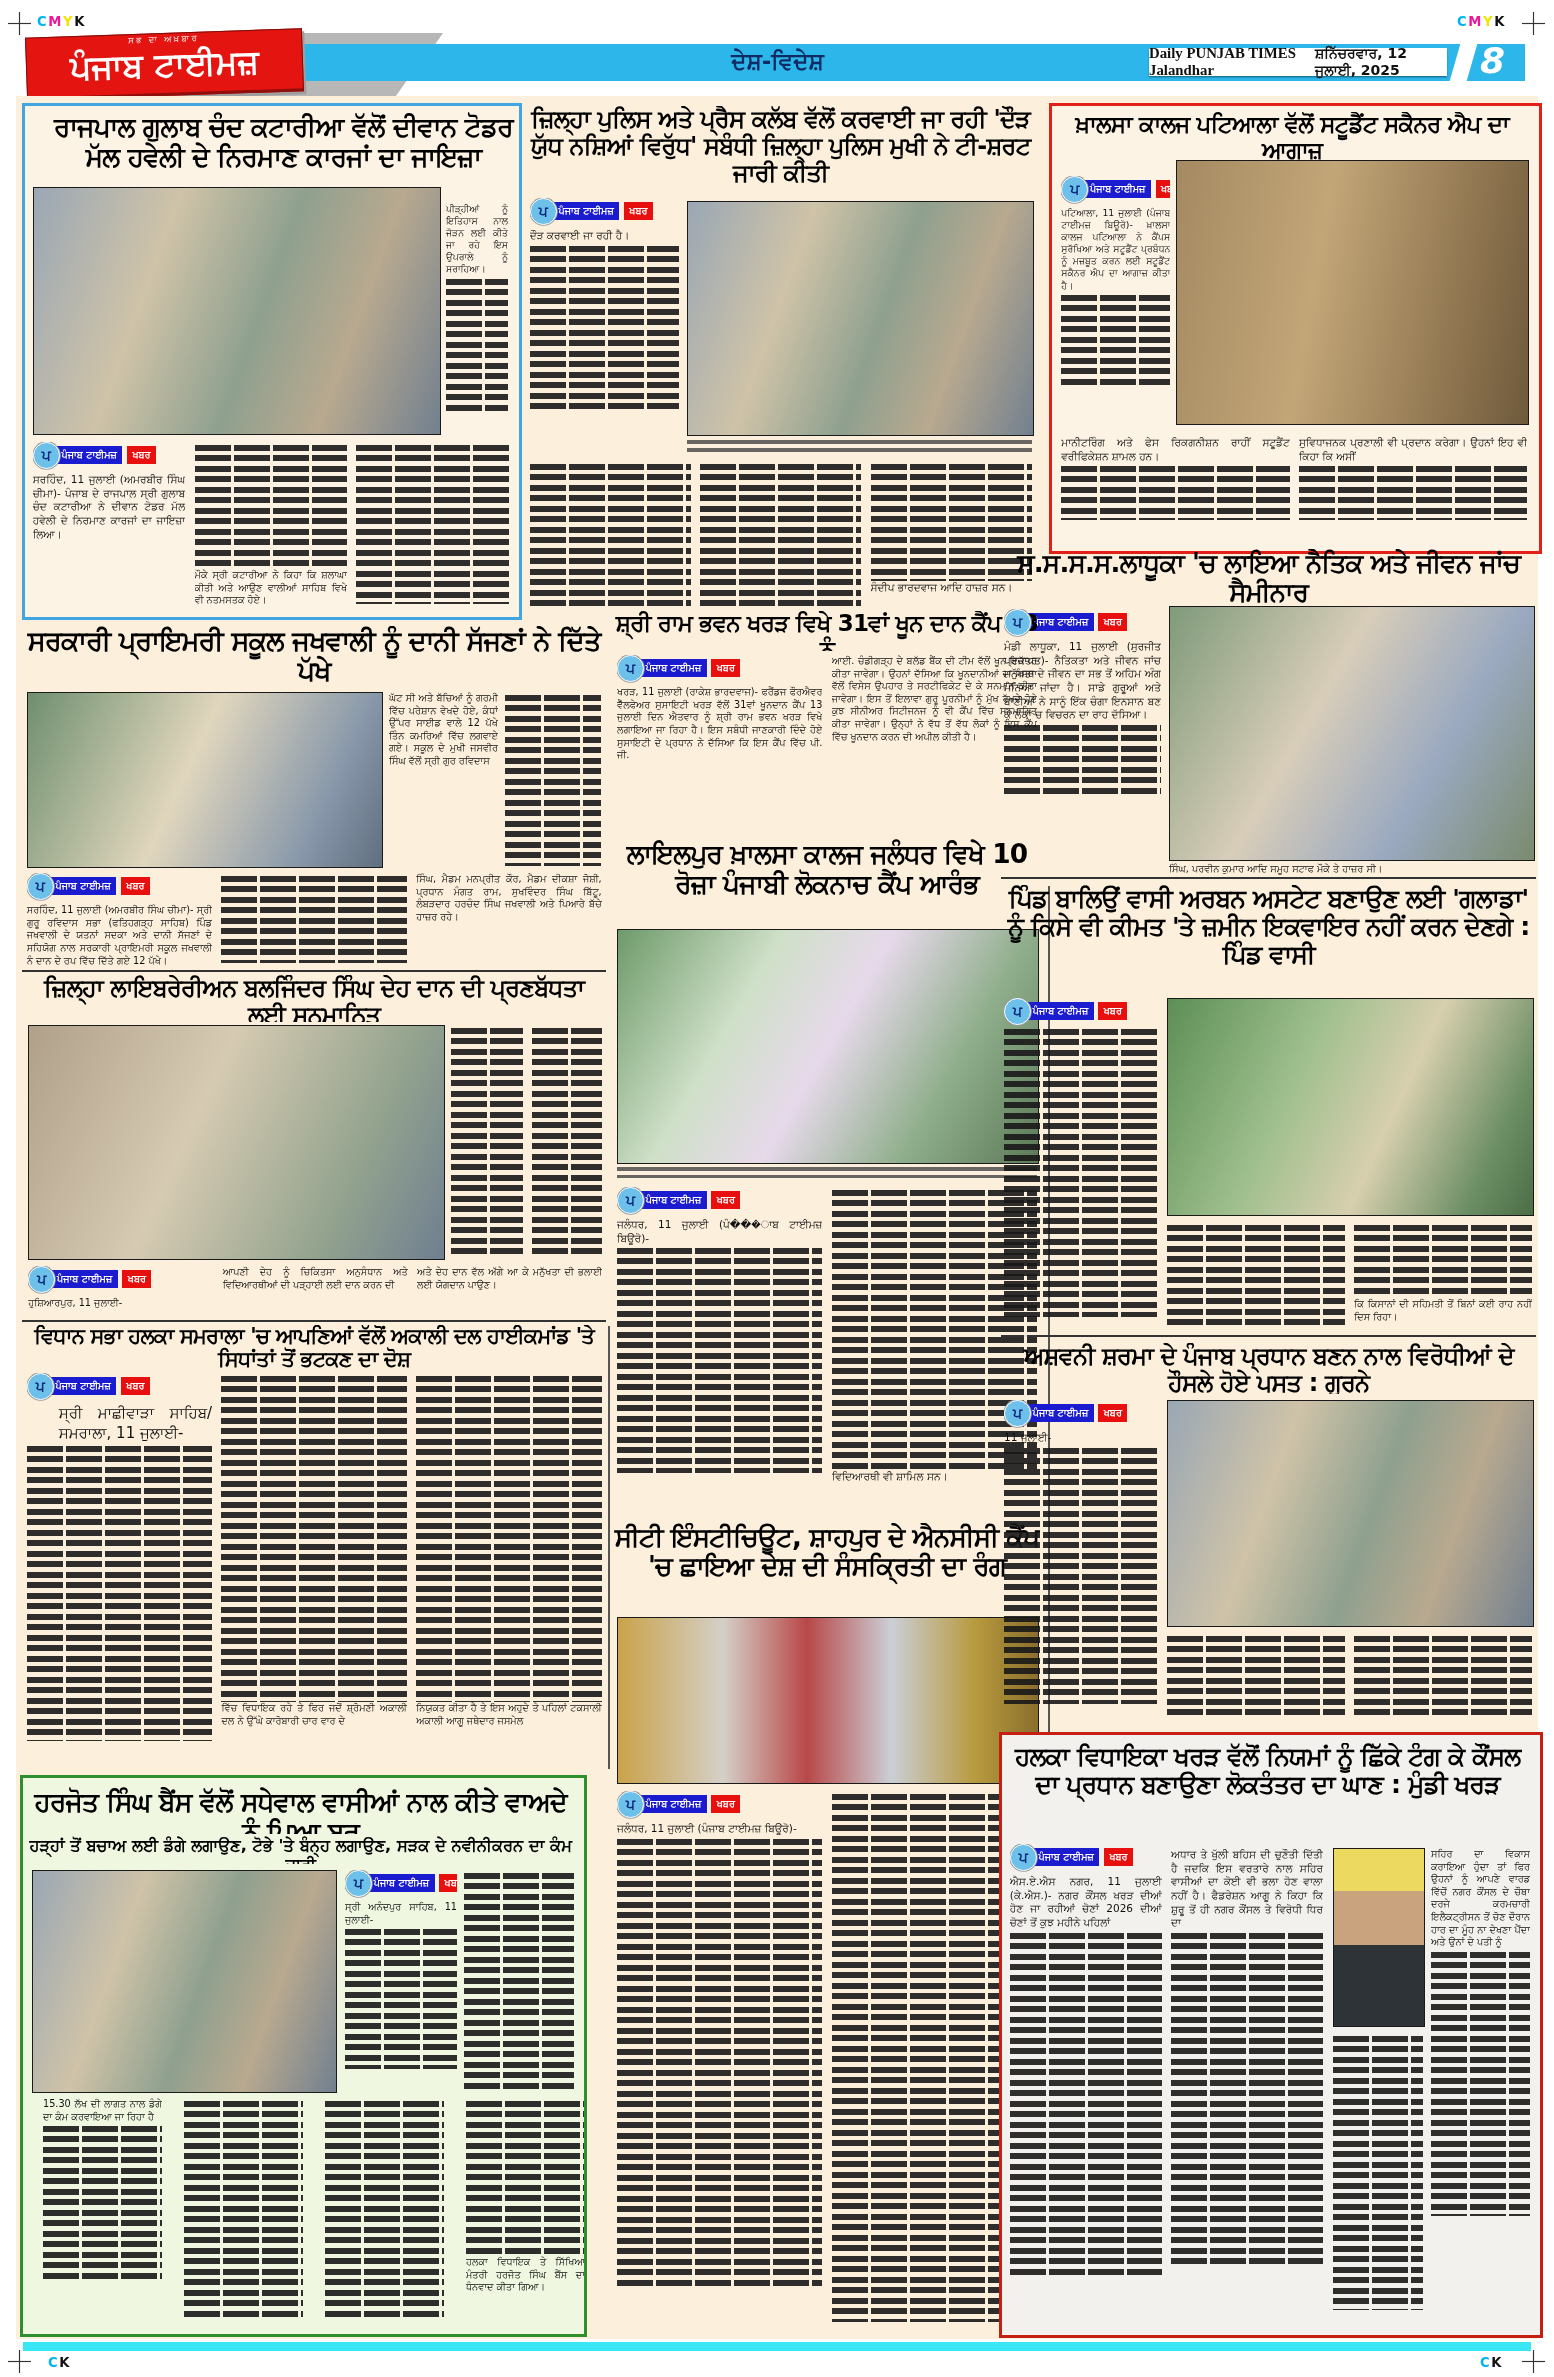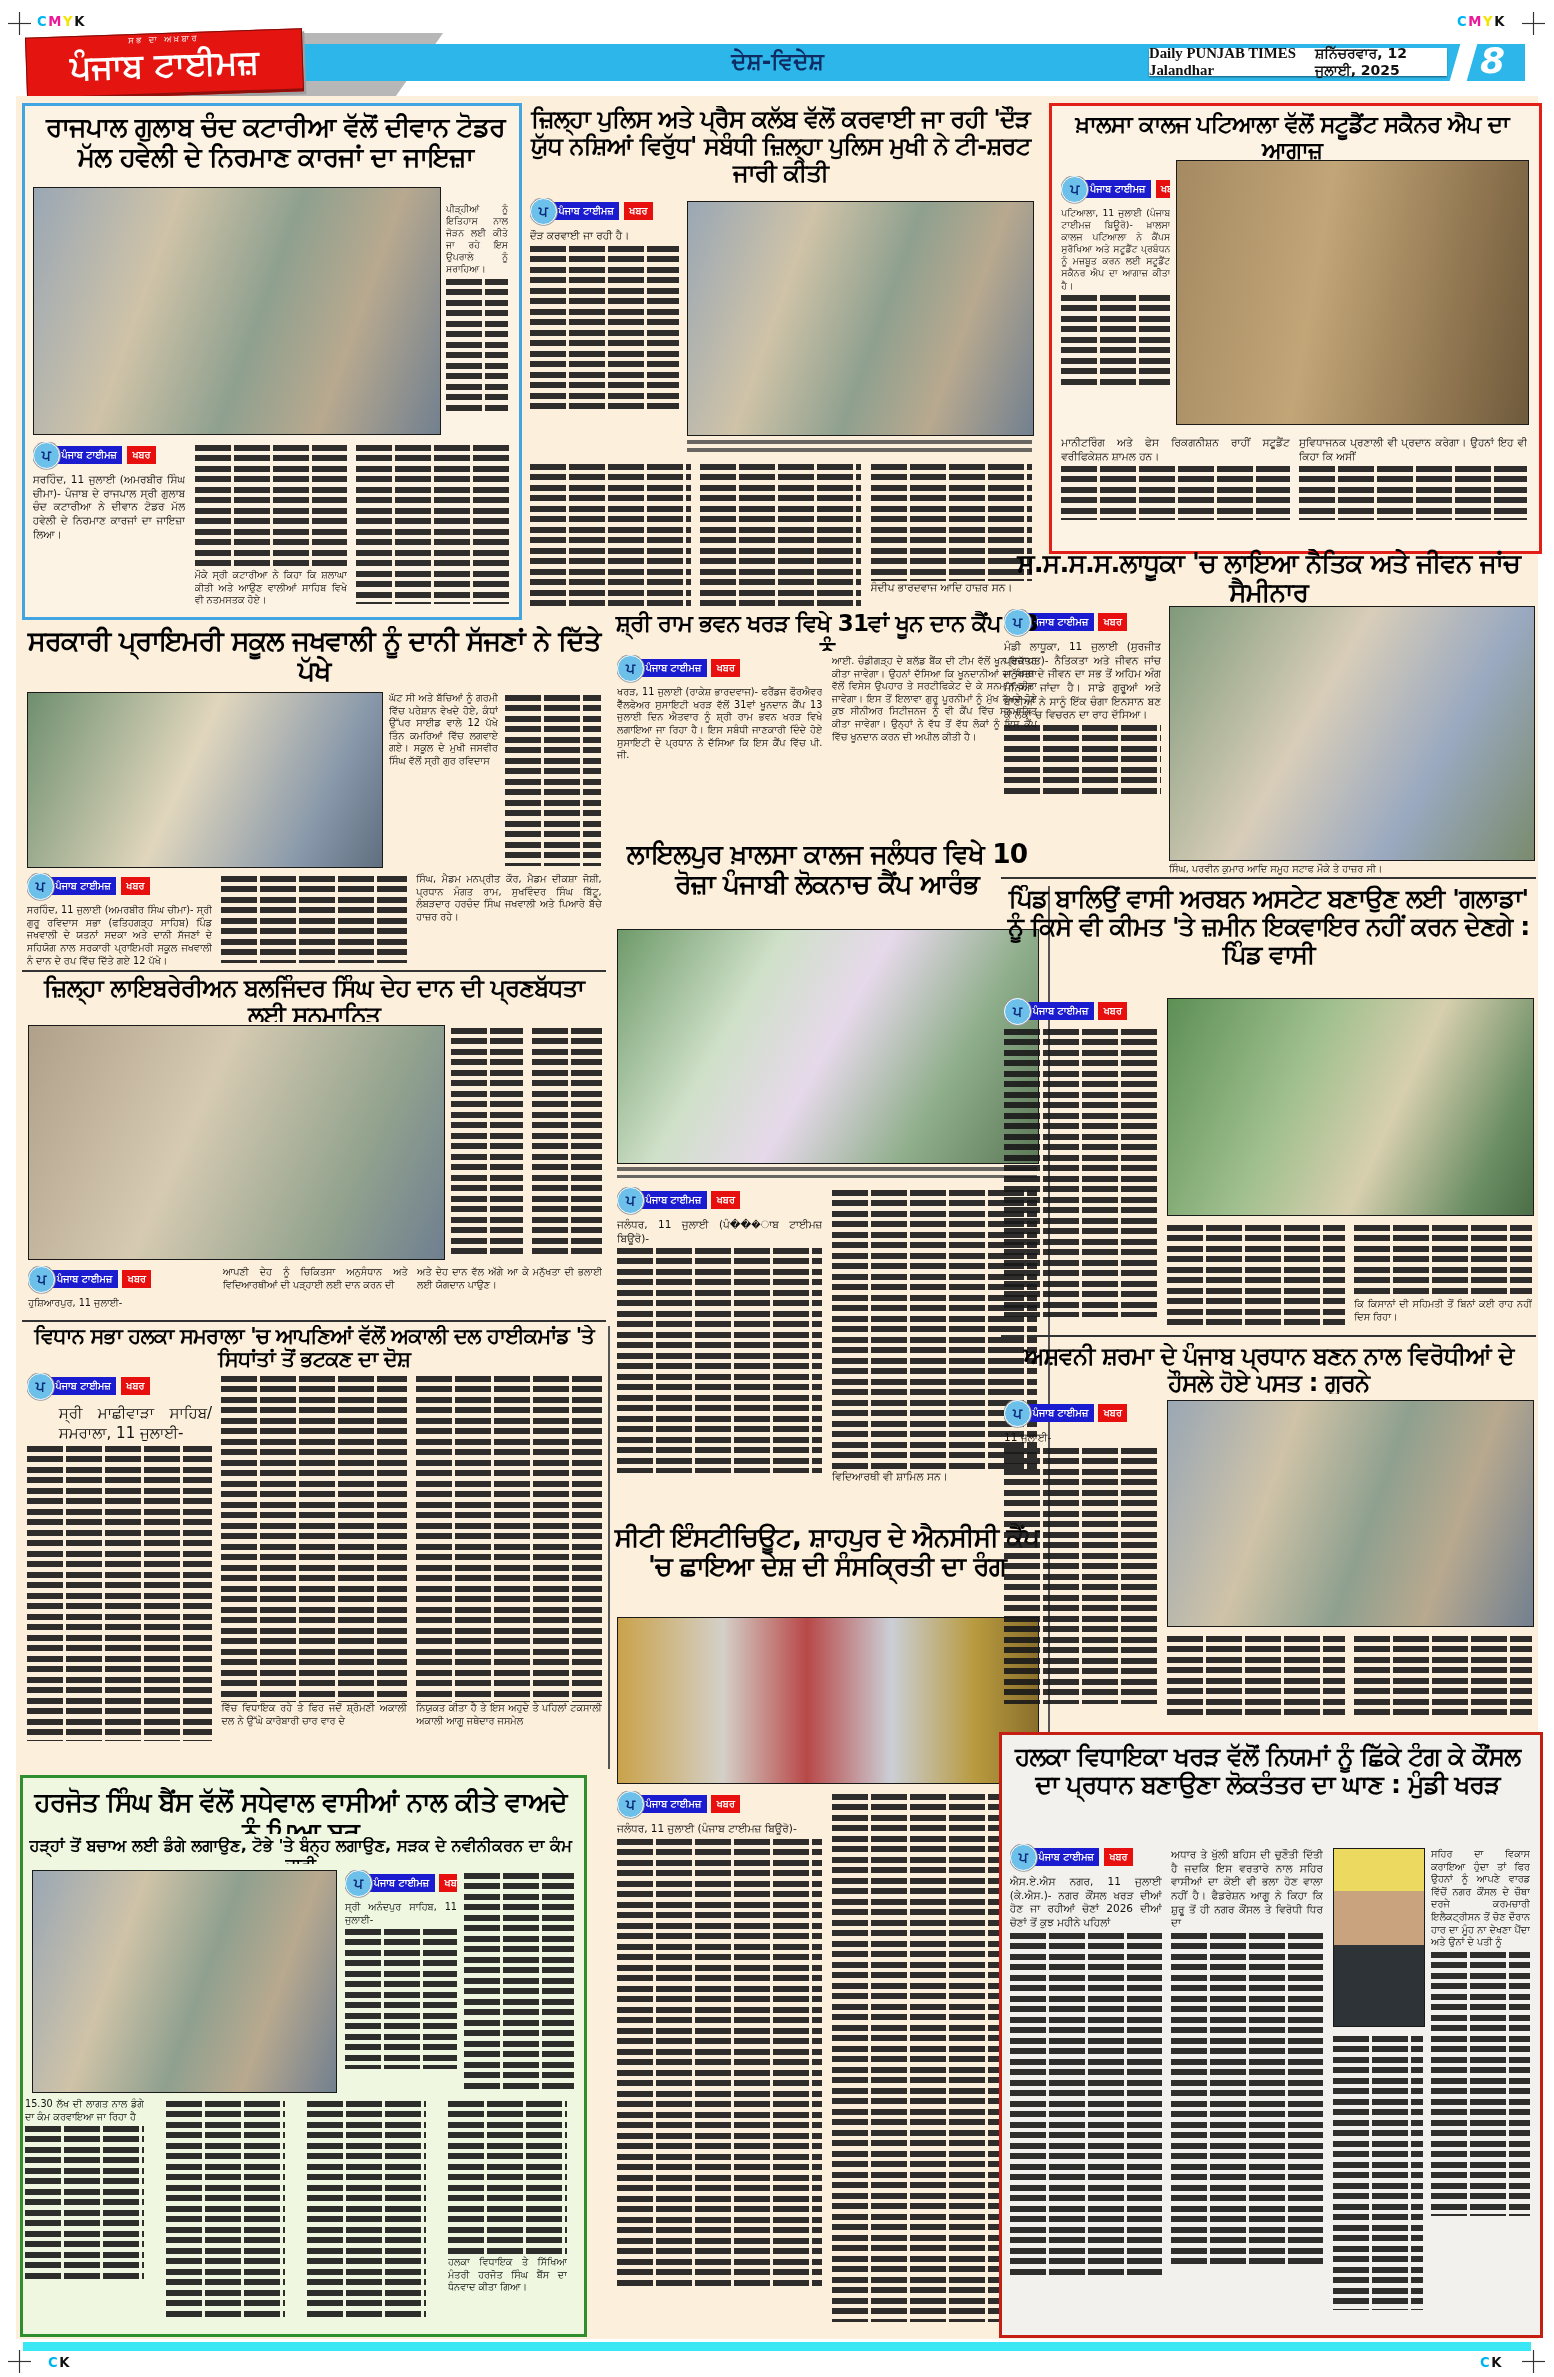--- a/index.html
+++ b/index.html
@@ -115,21 +115,21 @@
 <div class="abs paper" style="left:15.5px;top:96px;width:1522px;height:2243px;"></div>
 
 <div class="abs vr" style="left:608px;top:1326px;width:1.6px;height:443px;"></div>
 <div class="abs vr" style="left:1048px;top:886px;width:1.6px;height:1430px;"></div>
 <div class="abs hrule" style="left:1001px;top:877px;width:535px;height:1.6px;"></div>
 <div class="abs hrule" style="left:1001px;top:1335px;width:535px;height:1.6px;"></div>
 <div class="abs hrule" style="left:22px;top:970px;width:584px;height:1.6px;"></div>
 <div class="abs hrule" style="left:22px;top:1320px;width:584px;height:1.6px;"></div>
 
 <div class="art boxed" style="left:22px;top:103px;width:494px;height:511px;border:3.1px solid #41a5e1;">
-  <div class="hl" style="position:absolute;left:14px;top:6.2px;width:473px;height:72px;font-size:26.4px;">ਰਾਜਪਾਲ ਗੁਲਾਬ ਚੰਦ ਕਟਾਰੀਆ ਵੱਲੋਂ ਦੀਵਾਨ ਟੋਡਰ ਮੱਲ ਹਵੇਲੀ ਦੇ ਨਿਰਮਾਣ ਕਾਰਜਾਂ ਦਾ ਜਾਇਜ਼ਾ</div>
+  <div class="hl" style="position:absolute;left:22px;top:6.2px;width:473px;height:72px;font-size:26.4px;">ਰਾਜਪਾਲ ਗੁਲਾਬ ਚੰਦ ਕਟਾਰੀਆ ਵੱਲੋਂ ਦੀਵਾਨ ਟੋਡਰ ਮੱਲ ਹਵੇਲੀ ਦੇ ਨਿਰਮਾਣ ਕਾਰਜਾਂ ਦਾ ਜਾਇਜ਼ਾ</div>
   <div class="abs photo ph-a" style="left:7.8px;top:81px;width:406px;height:246px;"></div>
   <div class="abs" style="left:421px;top:81px;width:62px;height:246px;overflow:hidden;">
     <p class="bt" style="font-size:9.3px;margin-top:16px;">ਪੀੜ੍ਹੀਆਂ ਨੂੰ ਇਤਿਹਾਸ ਨਾਲ ਜੋੜਨ ਲਈ ਕੀਤੇ ਜਾ ਰਹੇ ਇਸ ਉਪਰਾਲੇ ਨੂੰ ਸਰਾਹਿਆ।</p>
     <div class="fx" style="height:132px;"></div>
   </div>
   <div class="abs cols" style="left:7.8px;top:336px;width:476px;height:165px;">
     <div class="col">
       <div class="badge sm">
         <span class="bcir">ਪ</span>
         <span class="bbrand">ਪੰਜਾਬ ਟਾਈਮਜ਼</span>
@@ -400,21 +400,21 @@
       <span class="bcir">ਪ</span>
       <span class="bbrand">ਪੰਜਾਬ ਟਾਈਮਜ਼</span>
       <span class="btag">ਖਬਰ</span>
     </div>
     <p class="bt" style="font-size:9.7px;">ਸ੍ਰੀ ਅਨੰਦਪੁਰ ਸਾਹਿਬ, 11 ਜੁਲਾਈ-</p>
     <div class="fx" style="height:140px;"></div>
   </div>
   <div class="abs" style="left:441px;top:92px;width:110px;height:221px;overflow:hidden;">
     <div class="fx" style="height:218px;"></div>
   </div>
-  <div class="abs cols" style="left:2px;top:320px;width:542px;height:224px;gap:22px;">
+  <div class="abs cols" style="left:20px;top:320px;width:542px;height:224px;gap:22px;">
     <div class="col">
       <p class="bt" style="font-size:9.7px;">15.30 ਲੱਖ ਦੀ ਲਾਗਤ ਨਾਲ ਡੰਗੇ ਦਾ ਕੰਮ ਕਰਵਾਇਆ ਜਾ ਰਿਹਾ ਹੈ</p>
       <div class="fx" style="height:155px;"></div>
     </div>
     <div class="col">
         <div class="fx" style="height:218px;"></div>
       </div>
     <div class="col">
         <div class="fx" style="height:218px;"></div>
       </div>

